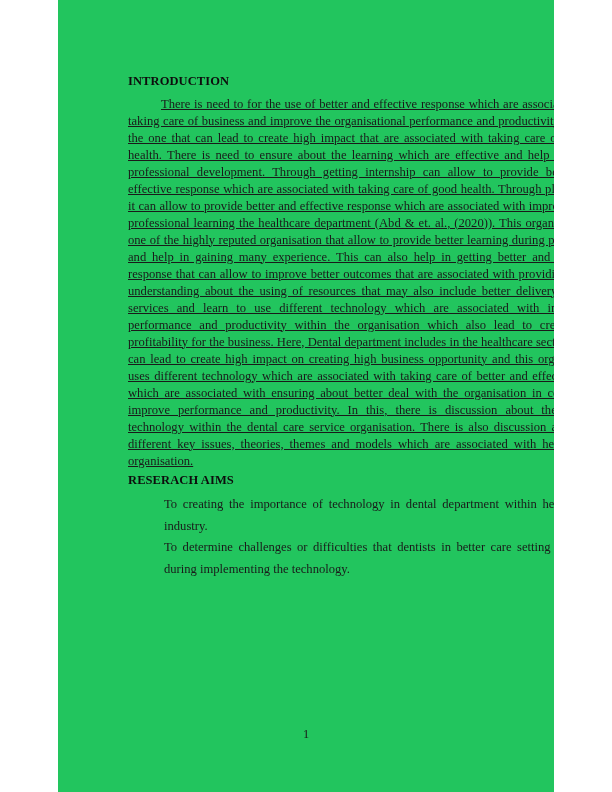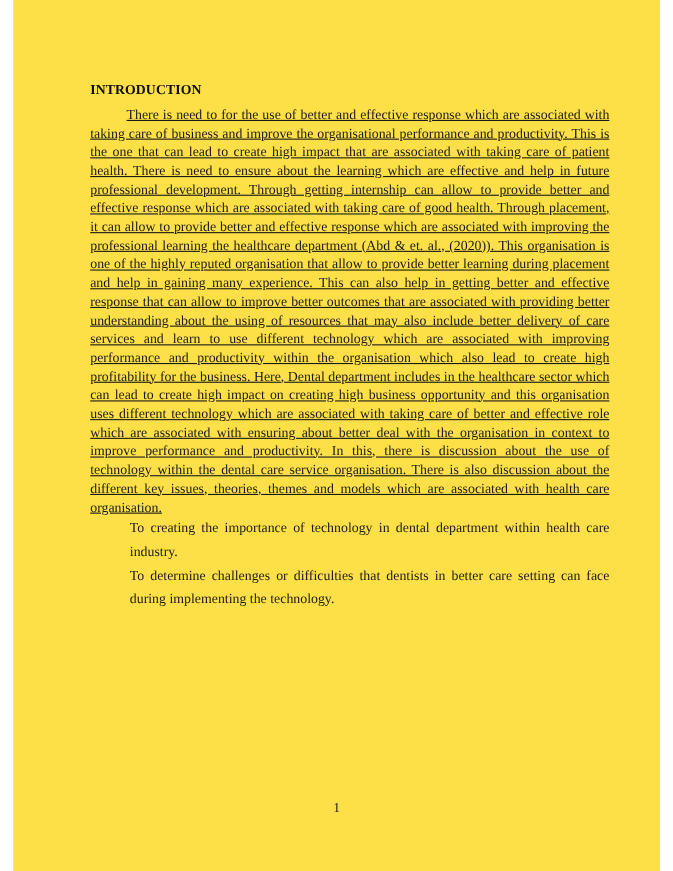--- a/index.html
+++ b/index.html
@@ -2,23 +2,23 @@
 <html><head>
 <meta charset="utf-8">
 <style>
   html, body {
     margin: 0;
     padding: 0;
     background: #ffffff;
   }
   .page {
     position: relative;
-    width: 588px;
+    width: 496px;
     height: 792px;
-    background: #fde047;
+    background: #22c55e;
     margin: 0 auto;
     overflow: hidden;
     font-family: "Liberation Serif", "DejaVu Serif", serif;
     color: #1a1a1a;
     box-sizing: border-box;
   }
   .content {
     position: absolute;
     left: 70px;
     top: 71px;
@@ -82,20 +82,21 @@
 <body>
 
 <div class="page">
 
   <div class="content">
 
     <h1 class="section-heading">INTRODUCTION</h1>
 
     <p class="body-text indent-first">There is need to for the use of better and effective response which are associated with taking care of business and improve the organisational performance and productivity. This is the one that can lead to create high impact that are associated with taking care of patient health. There is need to ensure about the learning which are effective and help in future professional development. Through getting internship can allow to provide better and effective response which are associated with taking care of good health. Through placement, it can allow to provide better and effective response which are associated with improving the professional learning the healthcare department (Abd &amp; et. al., (2020)). This organisation is one of the highly reputed organisation that allow to provide better learning during placement and help in gaining many experience. This can also help in getting better and effective response that can allow to improve better outcomes that are associated with providing better understanding about the using of resources that may also include better delivery of care services and learn to use different technology which are associated with improving performance and productivity within the organisation which also lead to create high profitability for the business. Here, Dental department includes in the healthcare sector which can lead to create high impact on creating high business opportunity and this organisation uses different technology which are associated with taking care of better and effective role which are associated with ensuring about better deal with the organisation in context to improve performance and productivity. In this, there is discussion about the use of technology within the dental care service organisation. There is also discussion about the different key issues, theories, themes and models which are associated with health care organisation.</p>
 
+    <h1 class="section-heading heading-spaced">RESERACH AIMS</h1>
 
 
 
     <div class="objectives">
       <p class="objective-item">To creating the importance of technology in dental department within health care industry.</p>
       <p class="objective-item">To determine challenges or difficulties that dentists in better care setting can face during implementing the technology.</p>
     </div>
 
   </div>
 

